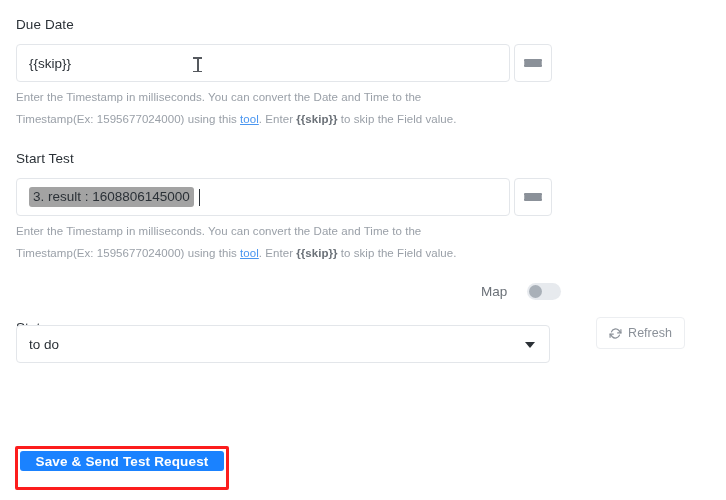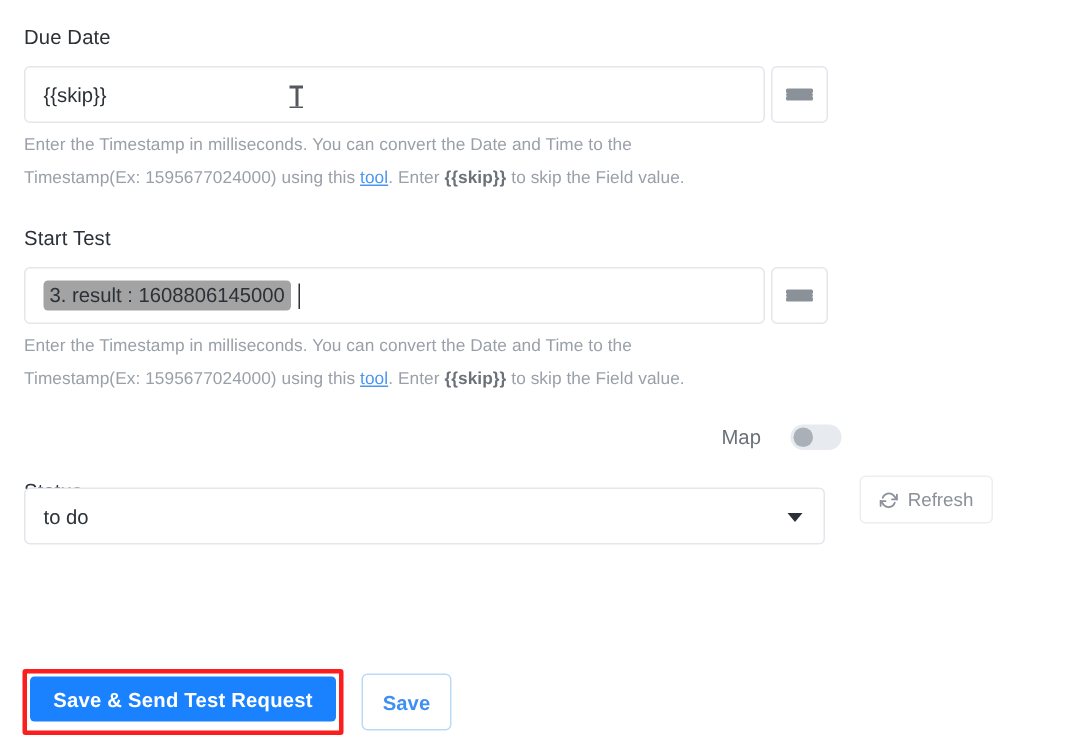--- a/index.html
+++ b/index.html
@@ -329,31 +329,30 @@
     <span class="toggle">
         <span class="knob"></span>
       </span>
   </div>
 
   <div class="select-box" style="left:16px; top:314px; width:534px;margin-top:11px;">
     <span>to do</span>
     <span class="select-arrow"></span>
   </div>
 
-  <div class="refresh-btn" style="left:573px; top:317px; width:89px;">
+  <div class="refresh-btn" style="left:596px; top:317px; width:89px;">
     <span>
       <svg width="13" height="13" viewBox="0 0 24 24" fill="none" stroke="#8b9199" stroke-width="2.2" stroke-linecap="round" stroke-linejoin="round">
         <polyline points="22 5 22 11 16 11"></polyline>
         <polyline points="2 19 2 13 8 13"></polyline>
         <path d="M4.6 9a8 8 0 0 1 13.3-3L22 11"></path>
         <path d="M19.4 15a8 8 0 0 1-13.3 3L2 13"></path>
       </svg>
     </span>
     <span>Refresh</span>
   </div>
 
 
 
   <div class="highlight-box" style="left:15px; top:446px; width:214px; height:44px;"></div>
-  <div class="btn-primary" style="left:20px; top:451px; width:204px; height:30px;">Save &amp; Send Test Request</div>
-  <div class="btn-secondary" style="left:241px; top:449px; width:60px; height:38px;">Save</div>
+  <div class="btn-primary" style="left:20px; top:451px; width:204px; height:20px;">Save &amp; Send Test Request</div>
 
 </div>
 
 </body></html>

